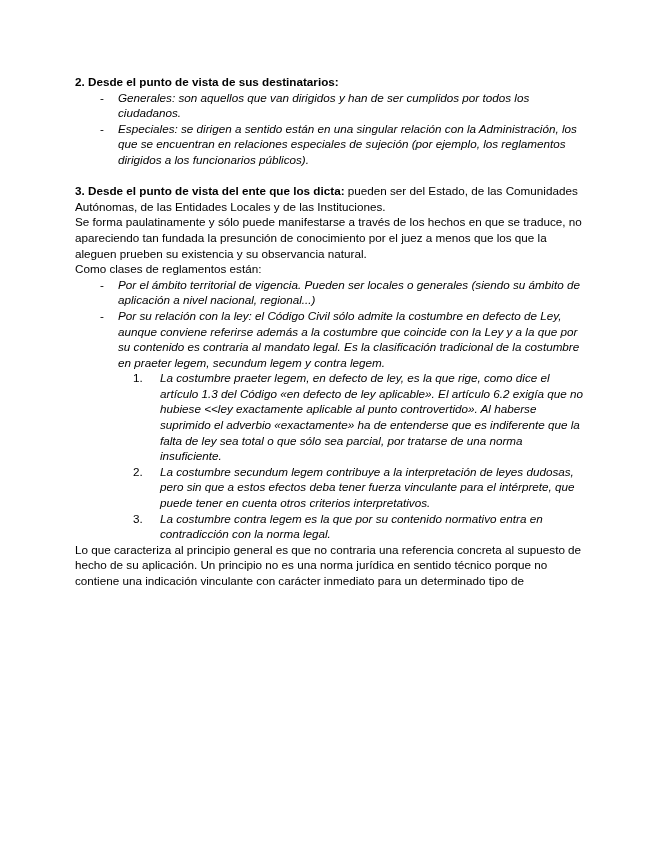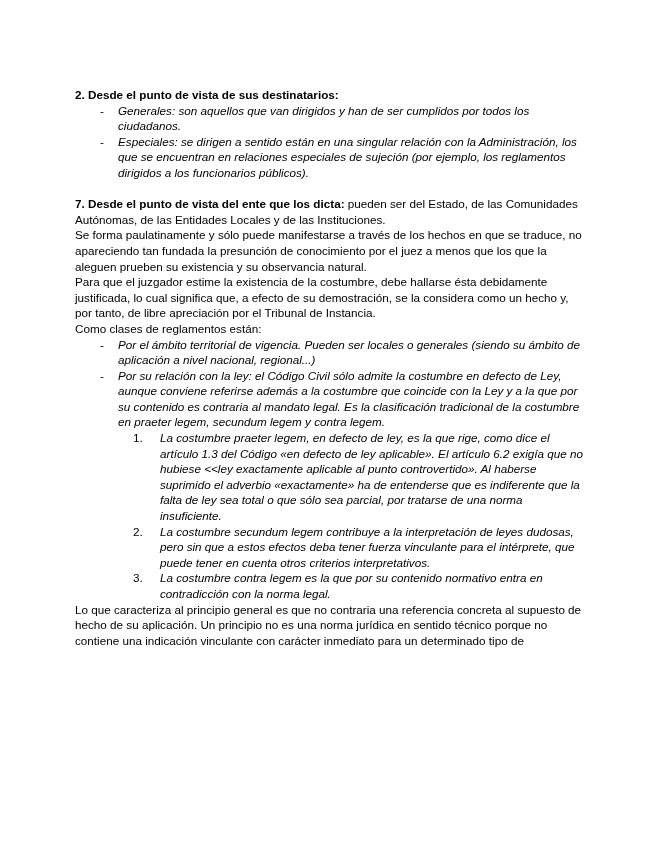--- a/index.html
+++ b/index.html
@@ -17,21 +17,20 @@
   .content {
     position: absolute;
     left: 75px;
     top: 74px;
     width: 512px;
     font-family: "Liberation Sans", sans-serif;
     font-size: 11.7px;
     line-height: 15.6px;
     color: #000000;
     text-align: left;
-    margin-top: 13px;
   }
   .block { margin: 0; }
   .bold { font-weight: bold; }
   .gap { margin-top: 15.6px; }
 
   .dash-list .dli {
     display: flex;
     margin-left: 25px;
   }
   .dash-list .marker {
@@ -61,26 +60,25 @@
         <span class="marker">-</span>
         <span class="litext">Generales: son aquellos que van dirigidos y han de ser cumplidos por todos los ciudadanos.</span>
       </div>
       <div class="dli">
         <span class="marker">-</span>
         <span class="litext">Especiales: se dirigen a sentido están en una singular relación con la Administración, los que se encuentran en relaciones especiales de sujeción (por ejemplo, los reglamentos dirigidos a los funcionarios públicos).</span>
       </div>
     </div>
 
     <div class="block gap">
-      <span class="bold">7. Desde el punto de vista del ente que los dicta:</span><span> pueden ser del Estado, de las Comunidades Autónomas, de las Entidades Locales y de las Instituciones.</span>
+      <span class="bold">3. Desde el punto de vista del ente que los dicta:</span><span> pueden ser del Estado, de las Comunidades Autónomas, de las Entidades Locales y de las Instituciones.</span>
     </div>
 
 
     <div class="block">Se forma paulatinamente y sólo puede manifestarse a través de los hechos en que se traduce, no apareciendo tan fundada la presunción de conocimiento por el juez a menos que los que la aleguen prueben su existencia y su observancia natural.</div>
-    <div class="block">Para que el juzgador estime la existencia de la costumbre, debe hallarse ésta debidamente justificada, lo cual significa que, a efecto de su demostración, se la considera como un hecho y, por tanto, de libre apreciación por el Tribunal de Instancia.</div>
     <div class="block">Como clases de reglamentos están:</div>
 
     <div class="dash-list">
       <div class="dli">
         <span class="marker">-</span>
         <span class="litext">Por el ámbito territorial de vigencia. Pueden ser locales o generales (siendo su ámbito de aplicación a nivel nacional, regional...)</span>
       </div>
       <div class="dli">
         <span class="marker">-</span>
         <span class="litext">Por su relación con la ley: el Código Civil sólo admite la costumbre en defecto de Ley, aunque conviene referirse además a la costumbre que coincide con la Ley y a la que por su contenido es contraria al mandato legal. Es la clasificación tradicional de la costumbre en praeter legem, secundum legem y contra legem.</span>

